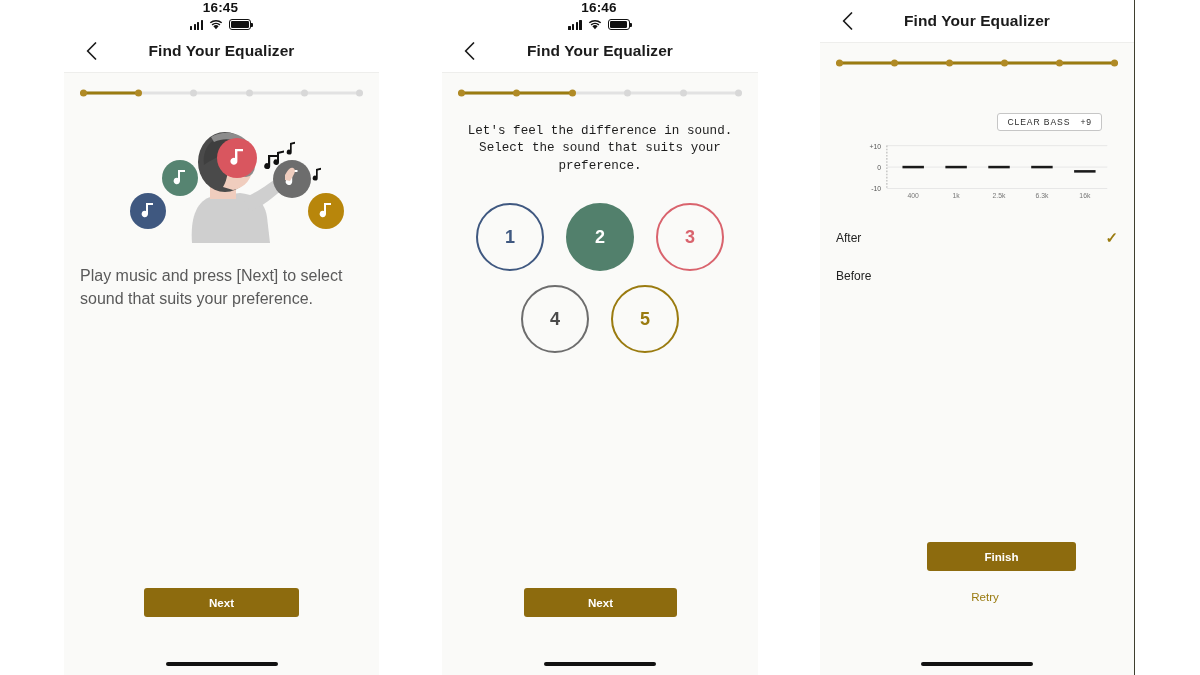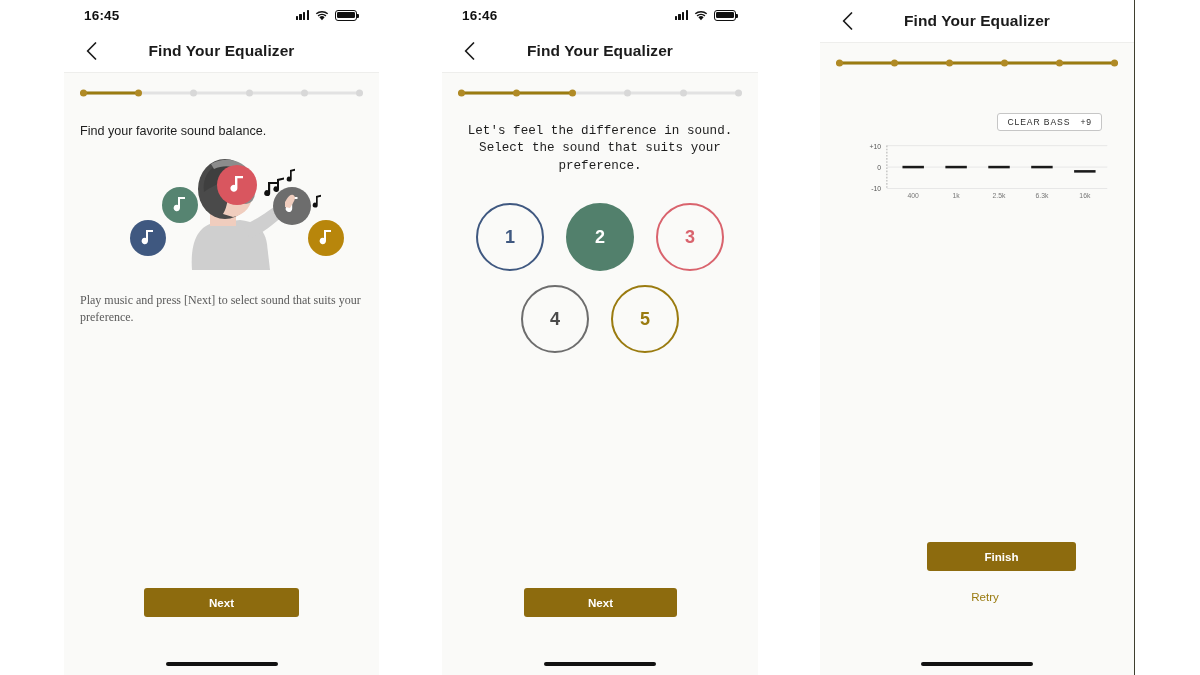--- a/index.html
+++ b/index.html
@@ -18,20 +18,21 @@
   }
   #phone-1 { left: 64px;  width: 315px; }
   #phone-2 { left: 442px; width: 316px; }
   #phone-3 { left: 820px; width: 315px; border-right: 1px solid #3f3f2f; }
 
   
   .statusbar {
     position: relative; height: 30px; background: #ffffff;
     display: flex; align-items: center; justify-content: space-between;
     padding: 0 22px 0 20px;
+    flex-direction: column;
   }
   .status-time { font-size: 13.5px; font-weight: bold; color: #111; letter-spacing: .2px; }
   .status-icons { display: flex; align-items: center; gap: 6px; }
   .sig { display: flex; align-items: flex-end; gap: 1.2px; height: 10px; }
   .sig i { display: block; width: 2.4px; background: #111; border-radius: .5px; }
   .sig i:nth-child(1) { height: 4px; }
   .sig i:nth-child(2) { height: 6px; }
   .sig i:nth-child(3) { height: 8px; }
   .sig i:nth-child(4) { height: 10px; }
   .wifi { width: 14px; height: 11px; position: relative; }
@@ -64,21 +65,21 @@
     display: flex; justify-content: space-between; align-items: center; }
   .step-dot { width: 7px; height: 7px; border-radius: 50%; background: #d8d8d8; }
   .step-dot.on { background: #b08a25; }
 
   
   .content { padding: 0 16px; }
   .lead {
     font-size: 12.6px; color: #1d1d1d; line-height: 1.38; margin-top: 10px;
   }
   .lead.center { text-align: center; font-family: Liberation Mono, monospace; }
-  .helper { font-size: 12px; color: #5a5a5a; line-height: 1.42; font-family: Liberation Serif, serif; }
+  .helper { font-size: 16px; color: #5a5a5a; line-height: 1.42; }
   .helper.mt { margin-top: 16px; }
 
   
   .illus { width: 100%; height: 120px; margin-top: 12px; }
 
   
   .choices { margin-top: 28px; }
   .choice-row { display: flex; justify-content: center; }
   .choice-row.r1 { gap: 22px; }
   .choice-row.r2 { gap: 22px; margin-top: 14px; }
@@ -174,21 +175,20 @@
         <span class="step-dot on"></span>
         <span class="step-dot on"></span>
         <span class="step-dot"></span>
         <span class="step-dot"></span>
         <span class="step-dot"></span>
         <span class="step-dot"></span>
       </div>
     </div>
 
     <div class="content">
-      <div class="lead">Find your favorite sound balance.</div>
 
       <svg class="illus" viewBox="0 0 283 120">
 
         <path d="M112 118c-2-28 6-44 22-47l26-3c17 2 25 10 27 24l3 26z" fill="#cfcfcf"></path>
 
         <path d="M163 74c12-6 28-16 37-24l8 8c-9 11-24 22-38 29z" fill="#cfcfcf"></path>
 
         <path d="M203 47c4-4 7-6 9-4 2 1 1 4-1 6l-4 5z" fill="#f0cdbe"></path>
 
         <path d="M130 60h26v14h-26z" fill="#f0cdbe"></path>
@@ -365,20 +365,30 @@
           <g font-size="7" fill="#777" text-anchor="middle" font-family="Liberation Sans, sans-serif">
             <text x="73" y="60">400</text>
             <text x="117" y="60">1k</text>
             <text x="161" y="60">2.5k</text>
             <text x="205" y="60">6.3k</text>
             <text x="249" y="60">16k</text>
           </g>
         </svg>
       </div>
 
+      <div style="margin-top:14px">
+        <div class="abrow">
+          <span>After</span>
+          <span class="tick">✓</span>
+        </div>
+        <div class="abrow">
+          <span>Before</span>
+          <span class="tick"></span>
+        </div>
+      </div>
     </div>
 
     <button class="btn-primary" id="btn-finish">Finish</button>
     <div class="btn-text">Retry</div>
     <div class="home-ind"></div>
   </div>
 
 </div>
 
 </body></html>

